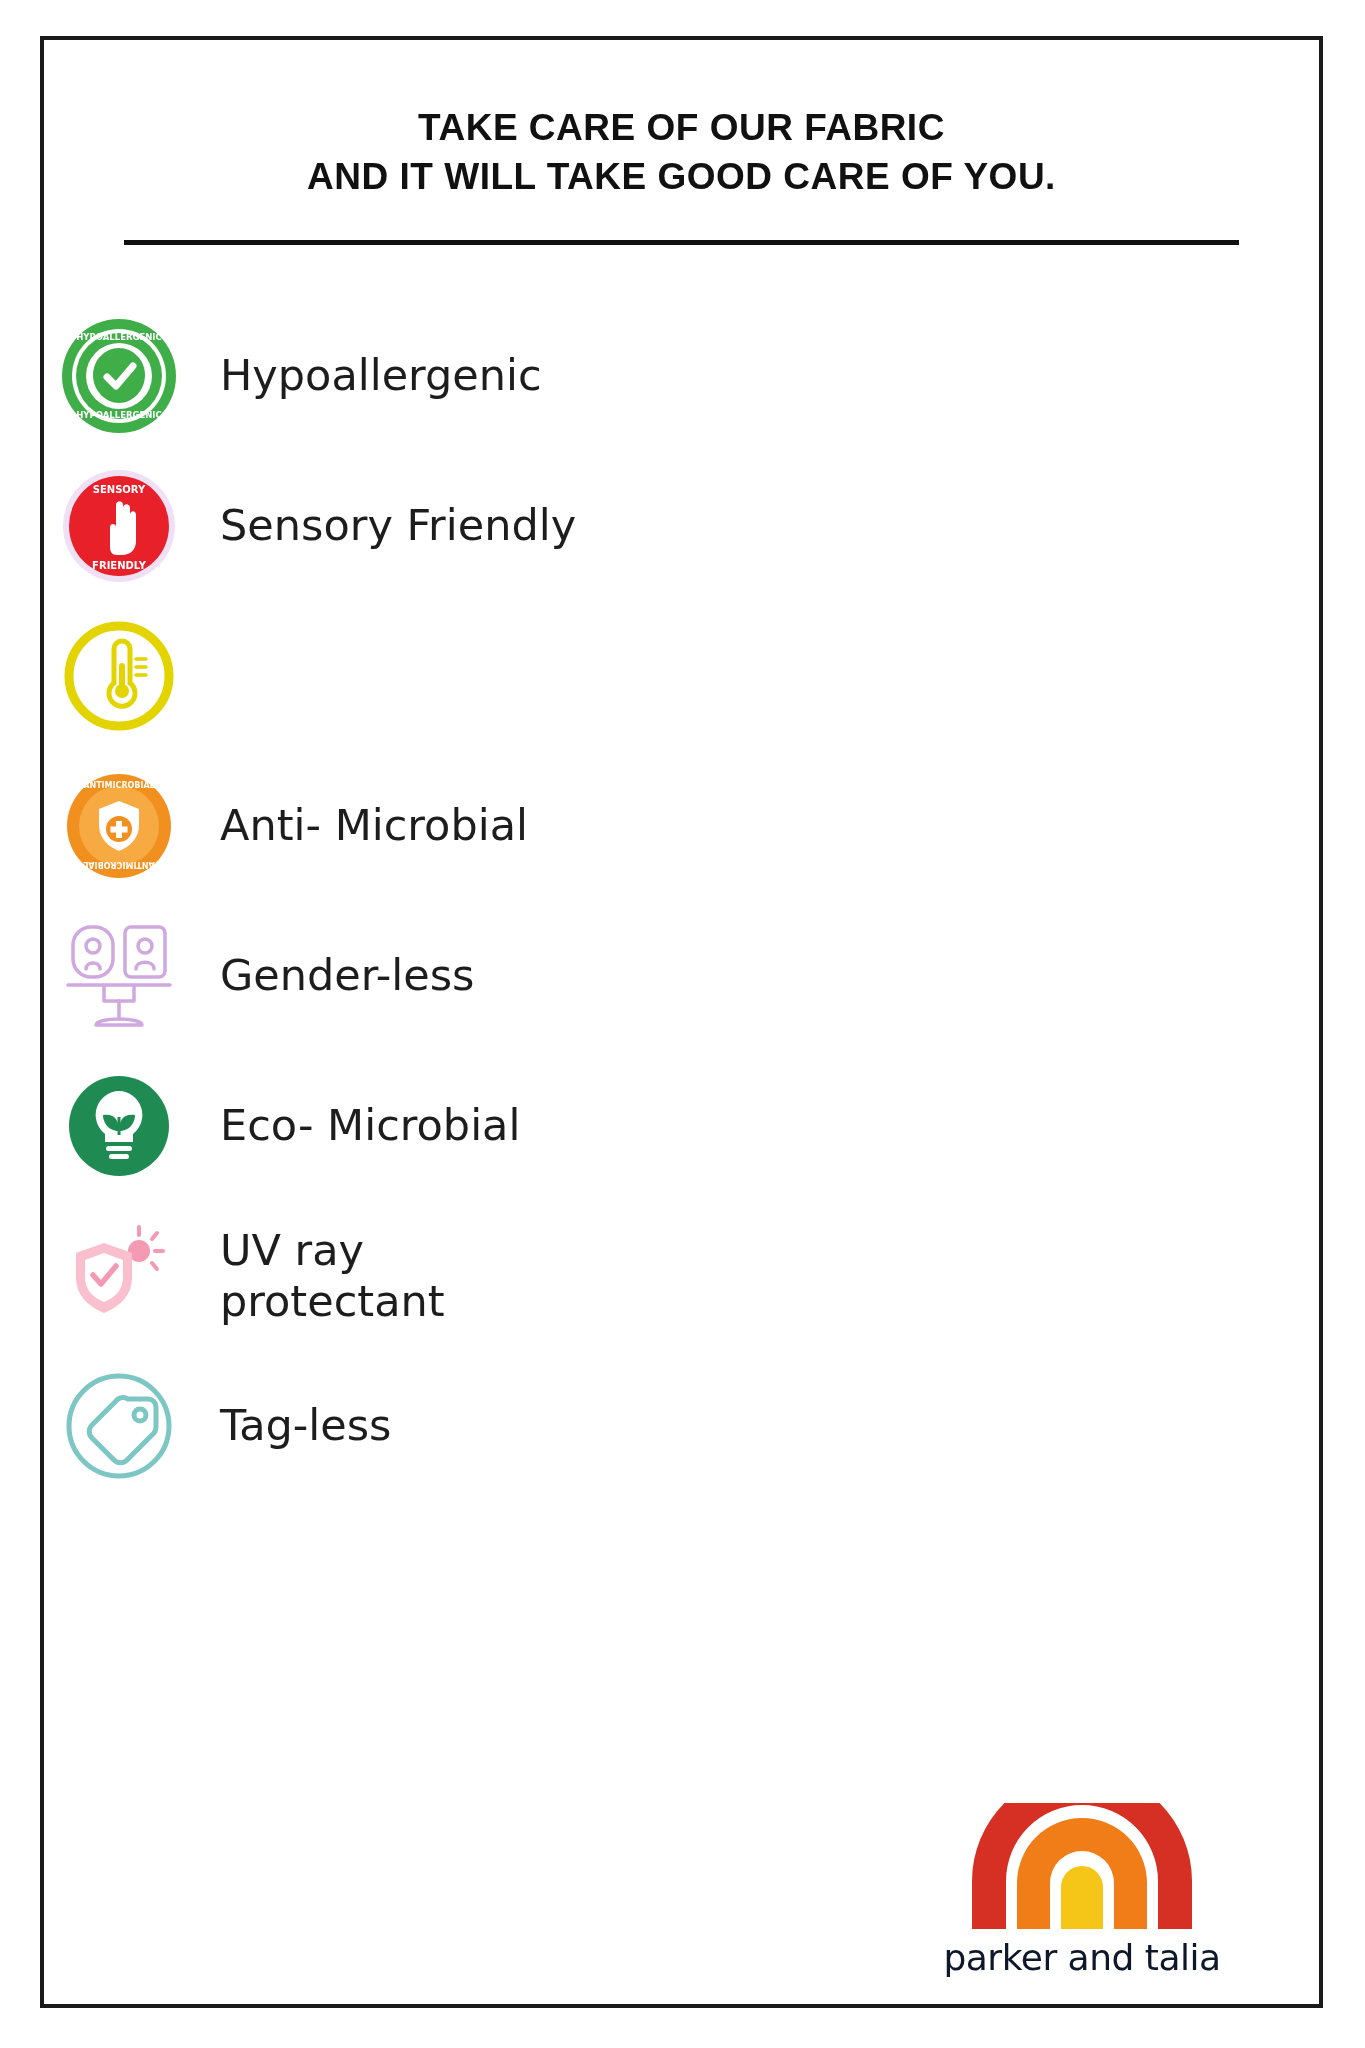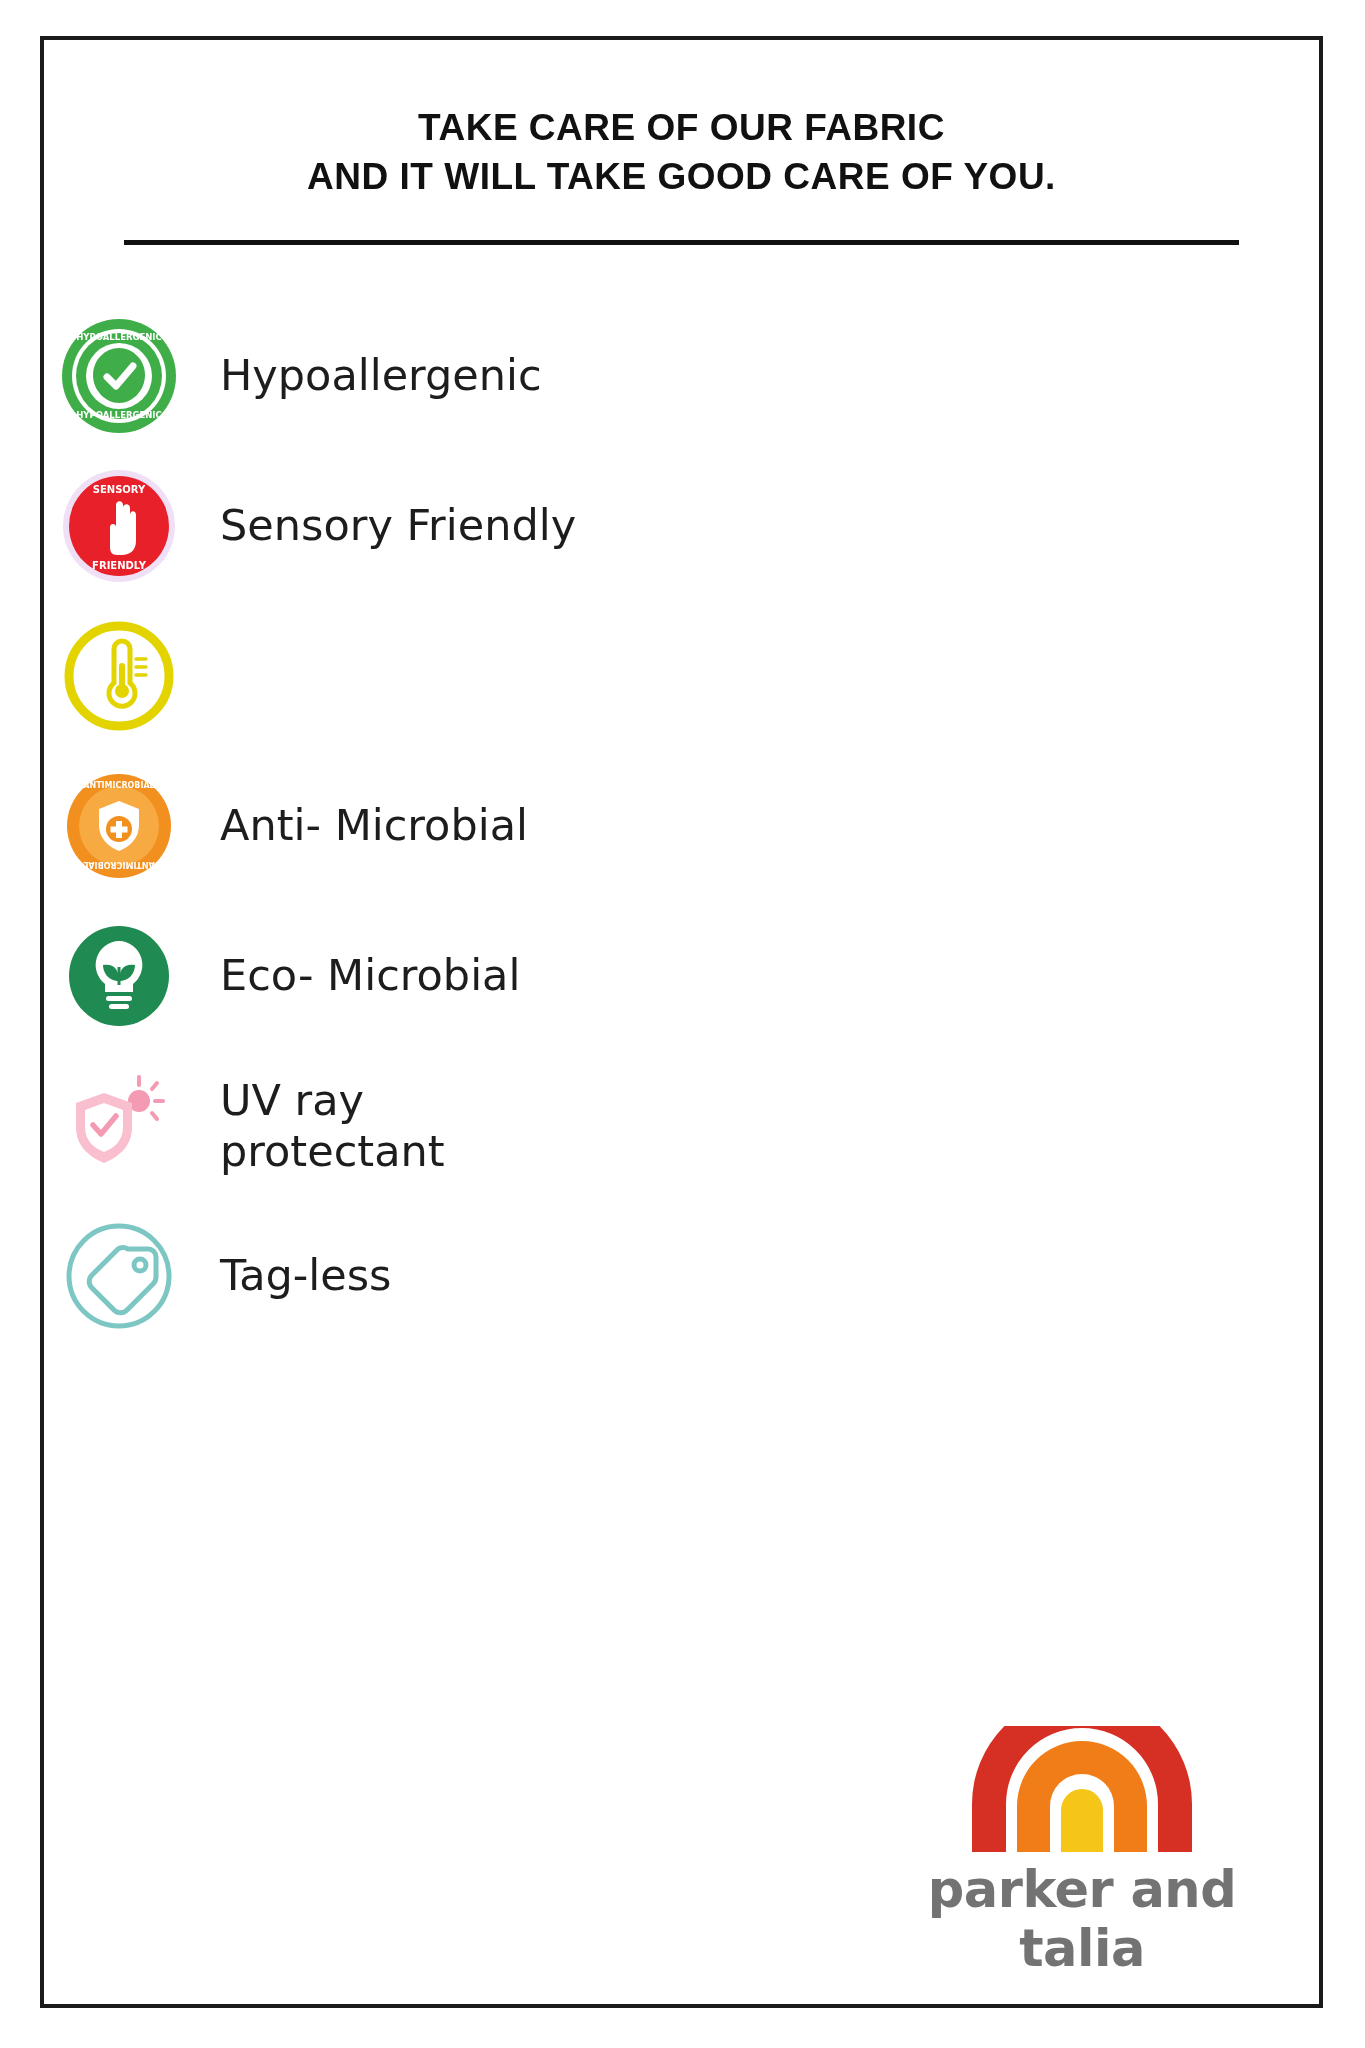--- a/index.html
+++ b/index.html
@@ -84,23 +84,23 @@
     bottom: 26px;
     width: 430px;
     text-align: center;
   }
   .brand svg.arch {
     display: block;
     margin: 0 auto 6px auto;
   }
   .brand-name {
     font-family: "DejaVu Sans", sans-serif;
-    font-weight: bold;
-    font-size: 51px;
-    color: #737373;
+    font-weight: normal;
+    font-size: 36px;
+    color: #0f172a;
     letter-spacing: -0.5px;
   }
 </style>
 </head>
 <body>
 
 <div class="poster">
 
   <div class="headline">
     <span class="line">TAKE CARE OF OUR FABRIC</span>
@@ -174,20 +174,39 @@
           <rect x="66.5" y="75.5" width="17" height="6" fill="#ffffff"></rect>
           <g fill="#ffffff" font-family="DejaVu Sans, sans-serif" font-size="8" font-weight="bold">
             <text x="75" y="37" text-anchor="middle">ANTIMICROBIAL</text>
             <text x="75" y="119" text-anchor="middle" transform="rotate(180 75 115)">ANTIMICROBIAL</text>
           </g>
         </svg>
       </span>
       <span class="feature-label">Anti- Microbial</span>
     </li>
 
+    <li class="feature">
+      <span class="badge">
+        <svg viewBox="0 0 150 150">
+          <g fill="none" stroke="#cfa8e0" stroke-width="3.5" stroke-linecap="round" stroke-linejoin="round">
+            <rect x="29" y="26" width="40" height="50" rx="18"></rect>
+            <circle cx="49" cy="45" r="7"></circle>
+            <path d="M42 68 c0-8 14-8 14 0"></path>
+            <rect x="81" y="26" width="40" height="50" rx="6"></rect>
+            <circle cx="101" cy="45" r="7"></circle>
+            <path d="M92 68 c0-9 18-9 18 0"></path>
+            <line x1="24" y1="84" x2="126" y2="84"></line>
+            <path d="M60 86 v14 h30 v-14"></path>
+            <line x1="75" y1="100" x2="75" y2="118"></line>
+            <path d="M52 124 c0-8 46-8 46 0z"></path>
+          </g>
+        </svg>
+      </span>
+      <span class="feature-label">Gender-less</span>
+    </li>
 
     <li class="feature">
       <span class="badge">
         <svg viewBox="0 0 150 150">
           <circle cx="75" cy="75" r="50" fill="#1f8a52"></circle>
           <path d="M75 40 a24 24 0 0 1 14 43 v8 h-28 v-8 a24 24 0 0 1 14 -43z" fill="#ffffff"></path>
           <rect x="62" y="95" width="26" height="5" rx="2.5" fill="#ffffff"></rect>
           <rect x="65" y="103" width="20" height="5" rx="2.5" fill="#ffffff"></rect>
           <path d="M75 80 c-12 0-16-10-16-16 12-2 16 6 16 16z" fill="#1f8a52"></path>
           <path d="M75 80 c12 0 16-10 16-16 -12-2-16 6-16 16z" fill="#1f8a52"></path>

